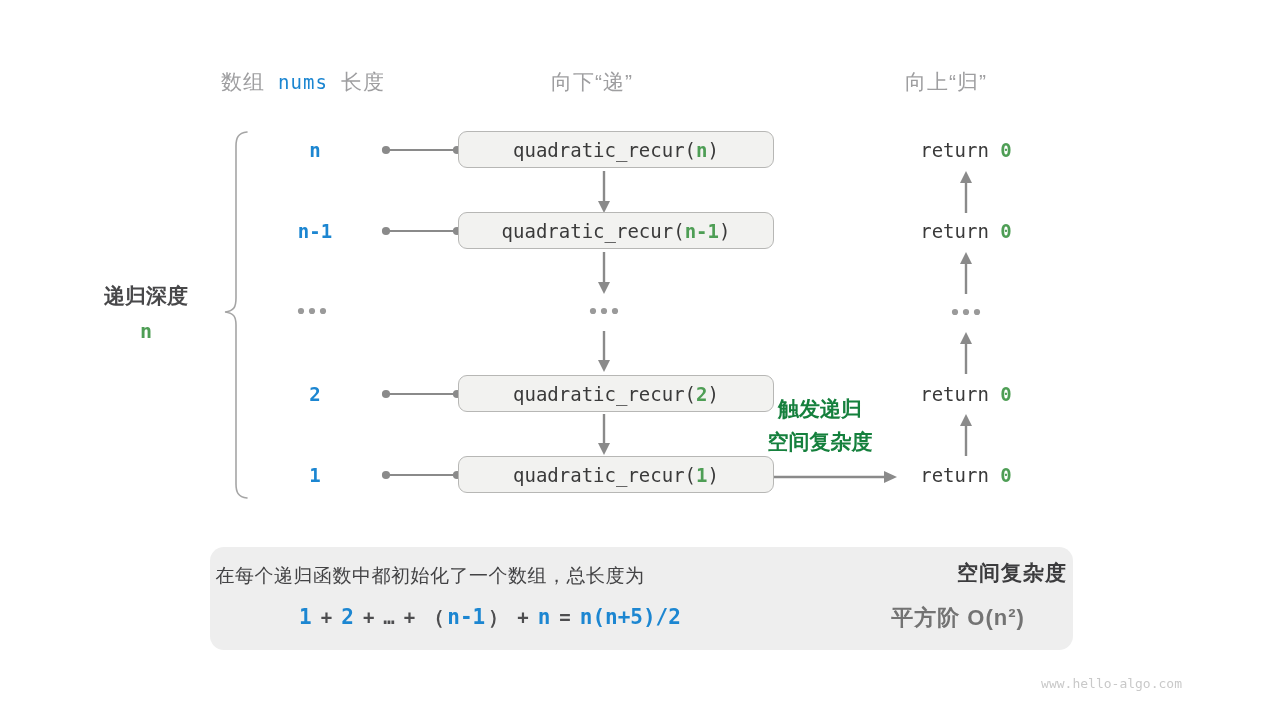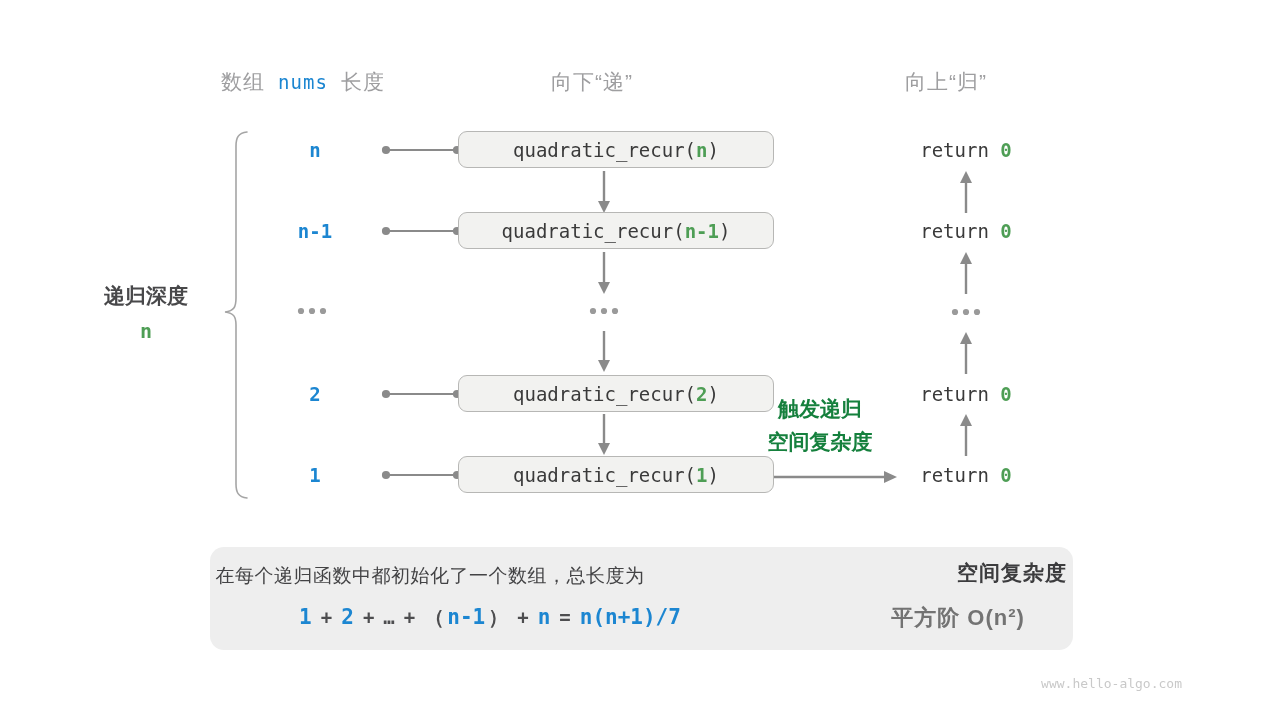--- a/index.html
+++ b/index.html
@@ -174,20 +174,20 @@
     <span class="blue">2</span>
     <span class="op">+</span>
     <span class="op">…</span>
     <span class="op">+</span>
     <span class="cjk-paren">（</span>
     <span class="blue" style="margin:0 -6px;">n-1</span>
     <span class="cjk-paren">）</span>
     <span class="op">+</span>
     <span class="blue">n</span>
     <span class="op">=</span>
-    <span class="blue">n(n+1)/7</span>
+    <span class="blue">n(n+5)/2</span>
   </div>
   <div class="abs ctr res-title" style="left:1012px;top:573px;">空间复杂度</div>
   <div class="abs ctr res-value" style="left:958px;top:618px;">平方阶 O(n²)</div>
 
   <div class="abs watermark" style="left:1182px;top:683px;transform:translate(-100%,-50%);">www.hello-algo.com</div>
 
 </div>
 
 </body></html>

